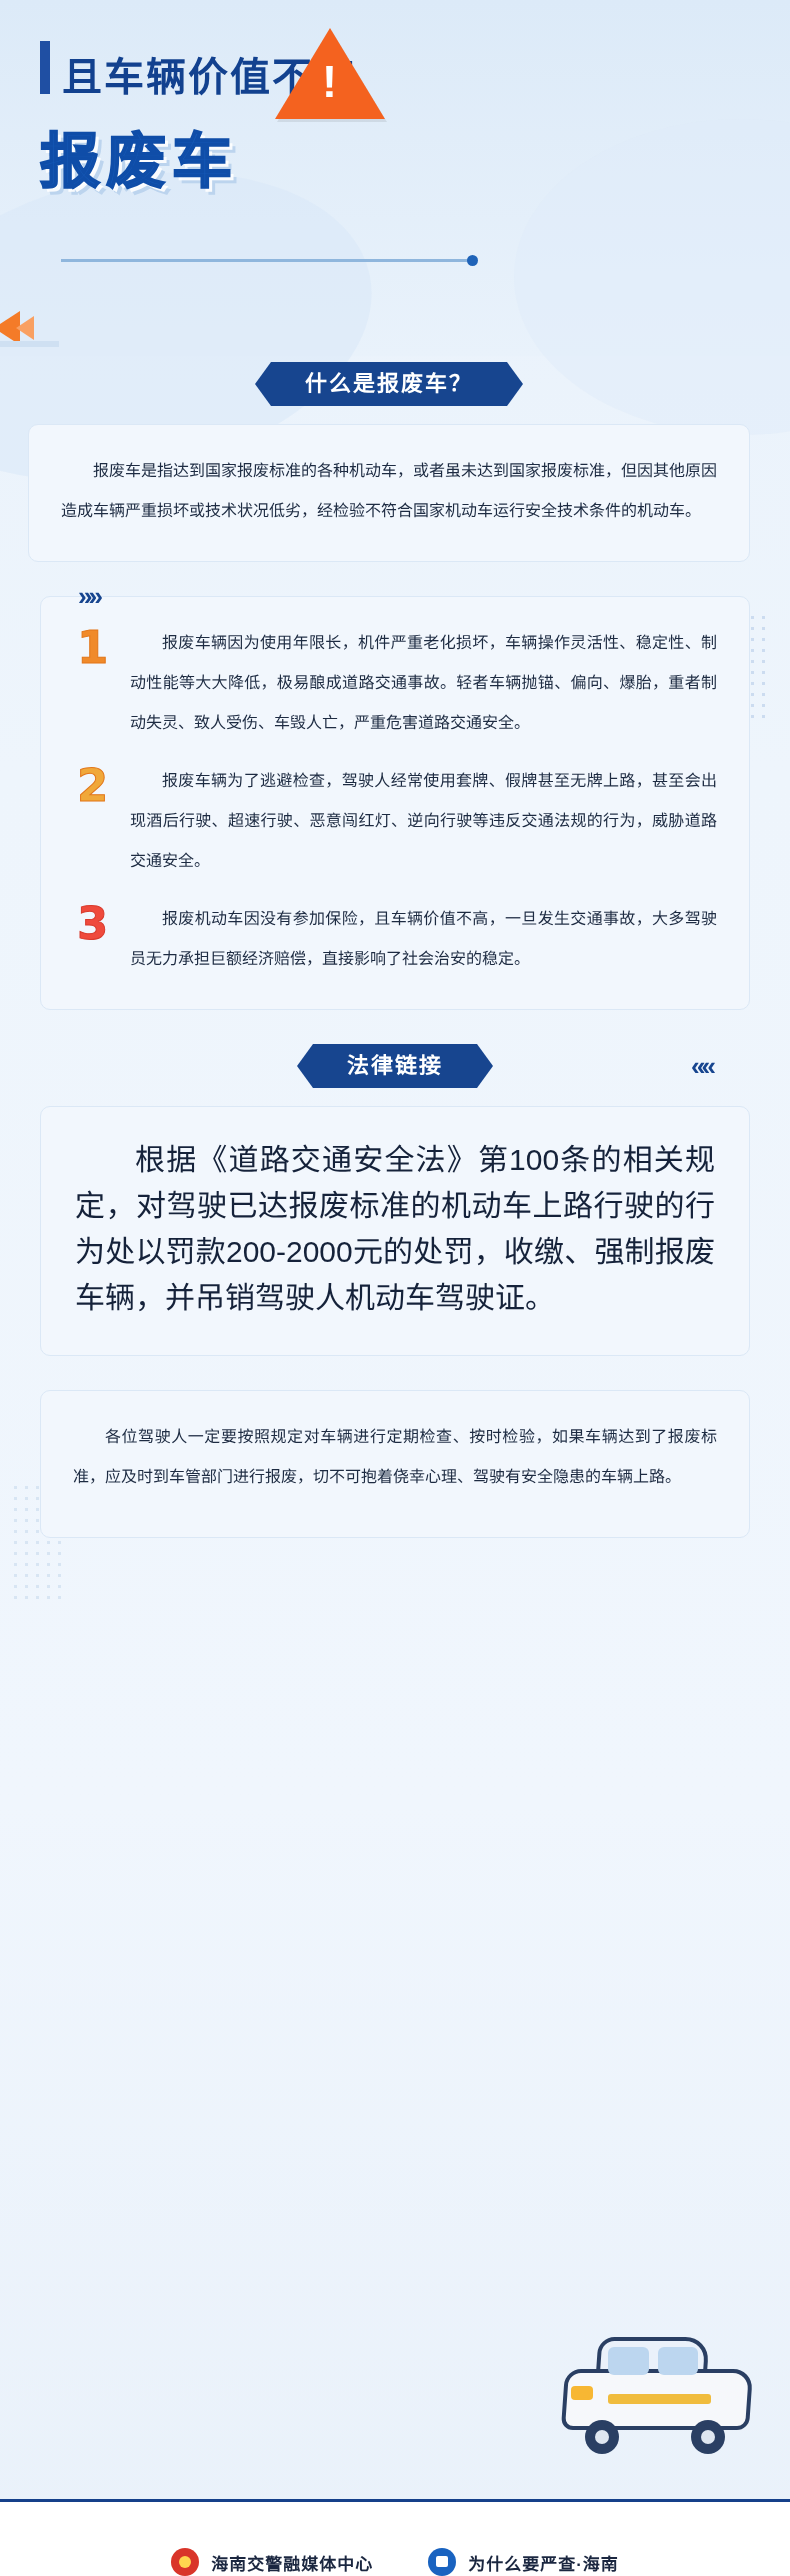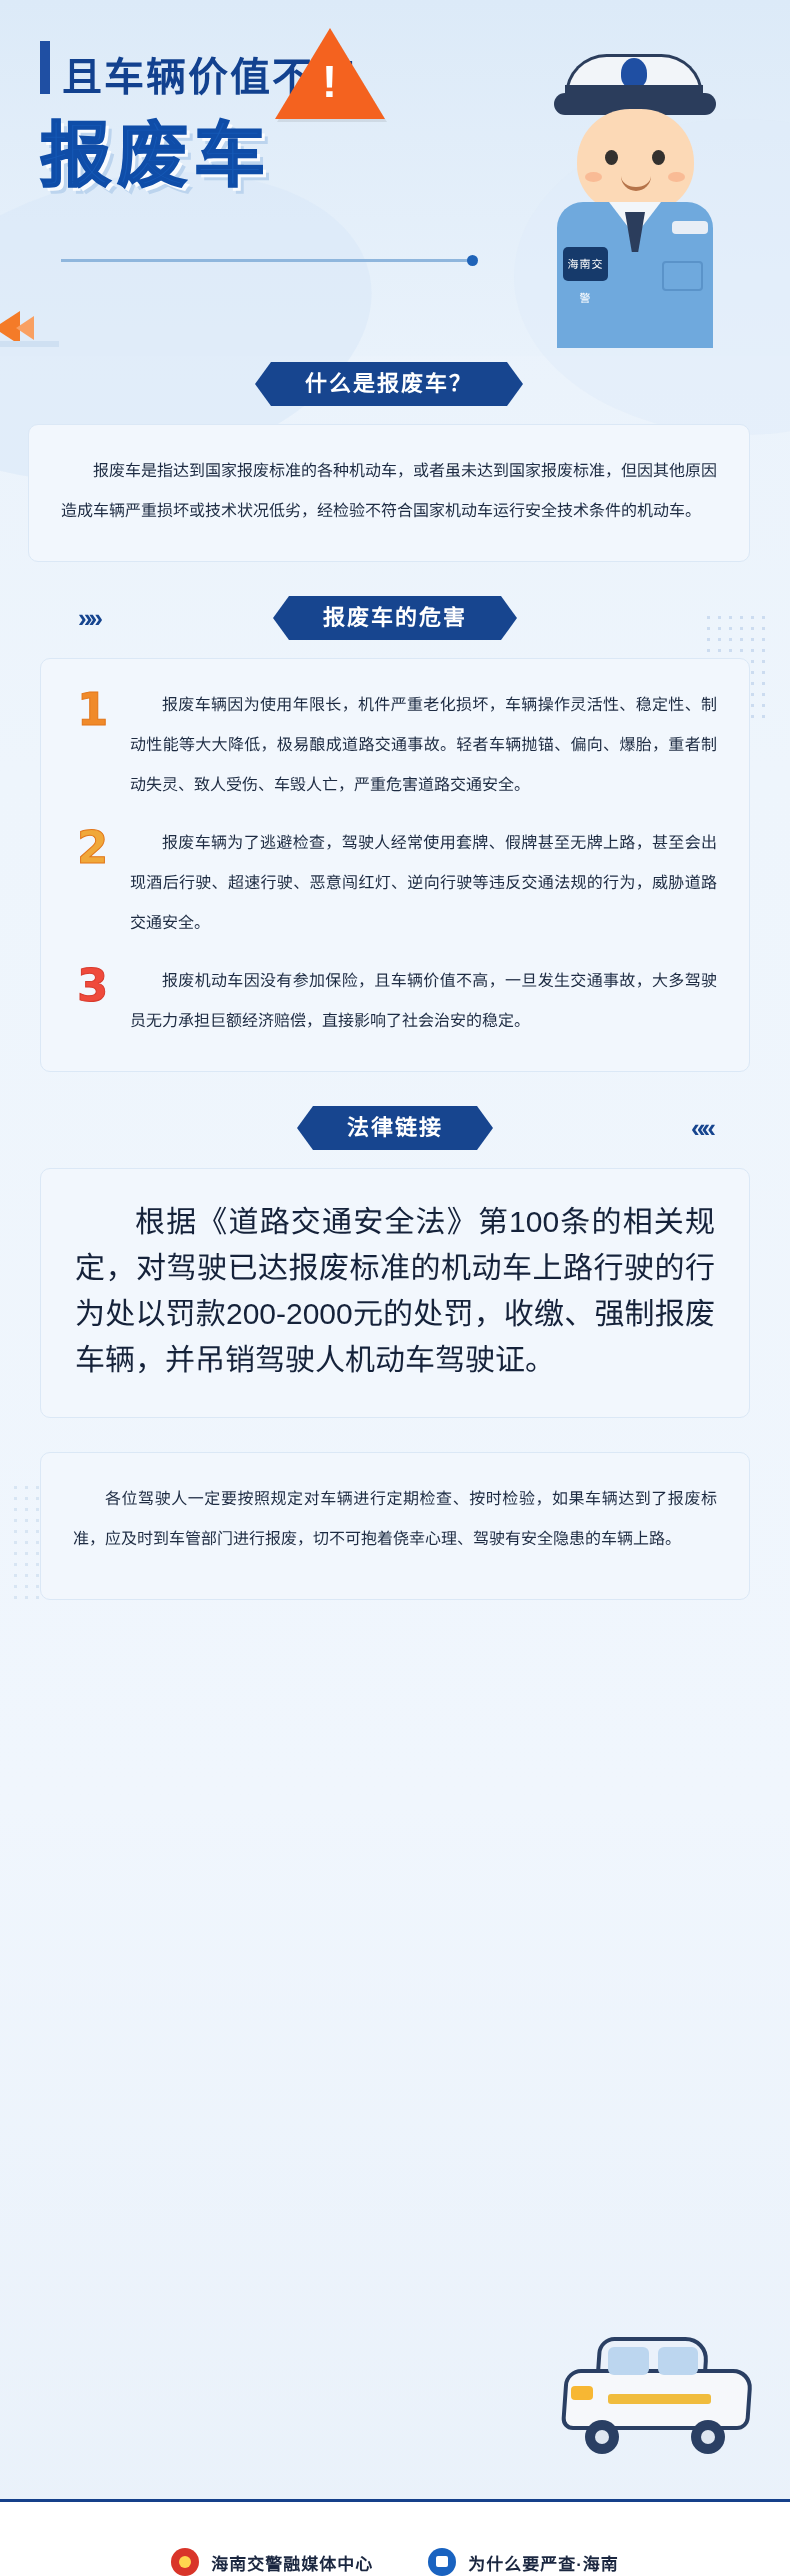--- a/index.html
+++ b/index.html
@@ -75,24 +75,25 @@
   .title-bar {
     position: absolute; left: 40px; top: 41px;
     width: 10px; height: 53px; background: #1f4fa3;
   }
   .title-main {
     font-size: 40px; font-weight: bold; color: #12418f;
     letter-spacing: 2px; line-height: 53px;
     margin-left: 22px;
   }
   .title-huge {
-    font-size: 71px; font-weight: bold;
+    font-size: 60px; font-weight: bold;
     color: #1558b5;
     letter-spacing: 6px;
     line-height: 103px;
+    margin-top: 6px;
     text-shadow: 4px 4px 0 rgba(255,255,255,.9), 7px 7px 0 #bcd4ee;
     -webkit-text-stroke: 2px #0f4da8;
   }
   .title-underline {
     position: absolute; left: 61px; top: 259px; width: 415px; height: 3px;
     background: #8fb6dd;
   }
   .title-underline::after {
     content: ""; position: absolute; right: -2px; top: -4px;
     width: 11px; height: 11px; background: #1f63b8; border-radius: 50%;
@@ -331,54 +332,34 @@
     <div class="title-bar"></div>
     <div class="title-block">
       <div class="title-main">且车辆价值不高</div>
       <div class="title-huge">报废车</div>
     </div>
     <div class="title-underline"></div>
 
     <div class="warn-tri"></div>
     <div class="warn-excl">!</div>
 
-    <div class="cop">
-      <div class="cop-hat-top"></div>
-      <div class="cop-hat-badge"></div>
-      <div class="cop-hat-band"></div>
-      <div class="cop-hat-brim"></div>
-      <div class="cop-face"></div>
-      <div class="cop-eye-l"></div>
-      <div class="cop-eye-r"></div>
-      <div class="cop-cheek-l"></div>
-      <div class="cop-cheek-r"></div>
-      <div class="cop-smile"></div>
-      <div class="cop-body"></div>
-      <div class="cop-collar-l"></div>
-      <div class="cop-collar-r"></div>
-      <div class="cop-tie"></div>
-      <div class="cop-shoulder"></div>
-      <div class="cop-pocket"></div>
-      <div class="cop-badge-arm">海南交警</div>
-    </div>
   </div>
 
   <div class="wrap sec" style="margin-top: 6px; padding-left: 28px;">
     <div class="ribbon-wrap">
       <span class="ribbon">什么是报废车？</span>
     </div>
     <div class="card mt-18">
       <p class="para">报废车是指达到国家报废标准的各种机动车，或者虽未达到国家报废标准，但因其他原因造成车辆严重损坏或技术状况低劣，经检验不符合国家机动车运行安全技术条件的机动车。</p>
     </div>
   </div>
 
   <div class="wrap sec mt-34">
     <div style="position:relative; text-align:center;">
       <span class="chev-left">»»</span>
-      <span class="ribbon">报废车的危害</span>
     </div>
     <div class="card mt-18">
       <div class="num-item">
         <span class="num n1">1</span>
         <p class="para">报废车辆因为使用年限长，机件严重老化损坏，车辆操作灵活性、稳定性、制动性能等大大降低，极易酿成道路交通事故。轻者车辆抛锚、偏向、爆胎，重者制动失灵、致人受伤、车毁人亡，严重危害道路交通安全。</p>
       </div>
       <div class="num-item">
         <span class="num n2">2</span>
         <p class="para">报废车辆为了逃避检查，驾驶人经常使用套牌、假牌甚至无牌上路，甚至会出现酒后行驶、超速行驶、恶意闯红灯、逆向行驶等违反交通法规的行为，威胁道路交通安全。</p>
       </div>

